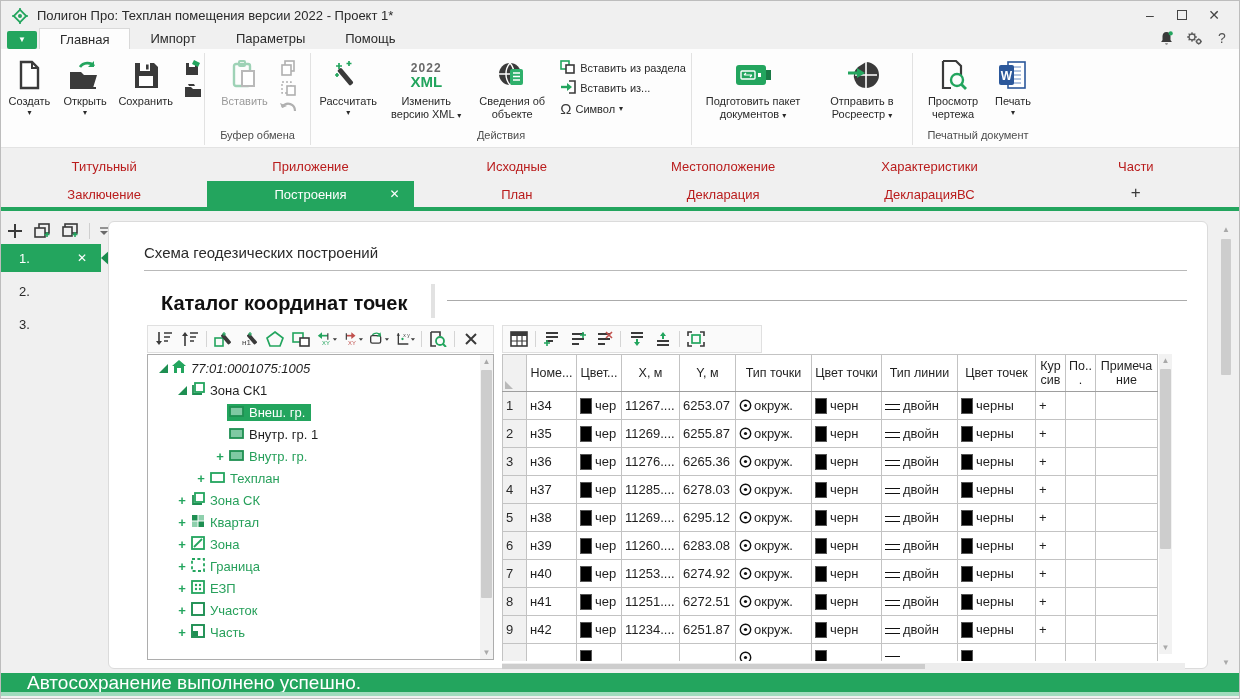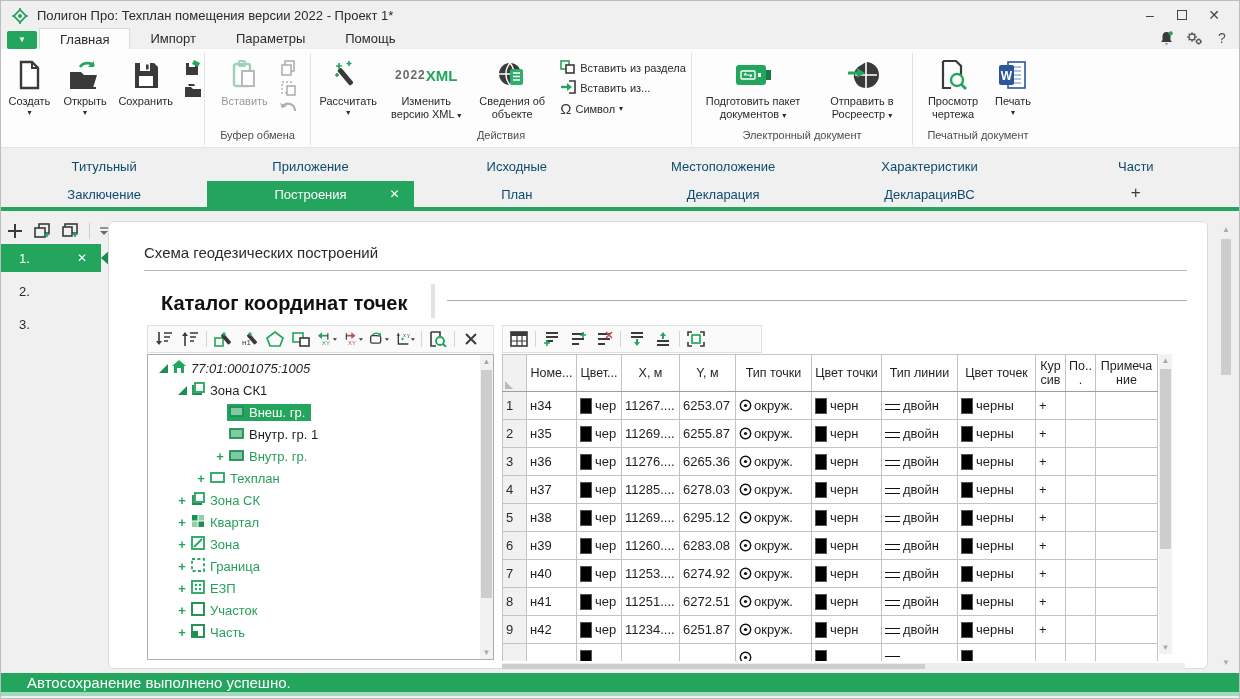--- a/index.html
+++ b/index.html
@@ -37,30 +37,30 @@
   .rsep { width:1px; background:#e2e2e2; margin:2px 1px; }
   .rbtn { display:flex; flex-direction:column; align-items:center; text-align:center; padding-top:2px; }
   .rbtn .ric { height:36px; display:flex; align-items:center; justify-content:center; }
   .rbtn .rlabel { font-size:11px; line-height:1.18; color:#2a2a2a; margin-top:2px; }
   .rbtn.disabled .rlabel { color:#9a9a9a; }
   .dd { font-size:8px; color:#2a2a2a; line-height:1; margin-top:1px; }
   .rcol-mini { display:flex; flex-direction:column; gap:5px; padding-top:4px; margin-left:4px; }
   .mini-btn { width:20px; height:18px; display:flex; align-items:center; justify-content:center; }
   .rcol-list { display:flex; flex-direction:column; gap:4px; padding-top:5px; margin-left:6px; }
   .rlist-item { display:flex; align-items:center; gap:4px; font-size:11px; color:#2a2a2a; white-space:nowrap; }
-  .xmlbadge { display:flex; flex-direction:row; align-items:center; line-height:1;justify-content:flex-end; }
+  .xmlbadge { display:flex; flex-direction:column; align-items:center; line-height:1;justify-content:flex-end; }
   .xmlbadge .yr { font-size:12px; font-weight:bold; color:#6a6a6a; letter-spacing:1px; }
   .xmlbadge .xm { font-size:15px; font-weight:bold; color:#23A55E; }
   .omega { font-size:15px; color:#3a3a3a; }
 
   
   .tabrow { position:absolute; left:0; width:100%; display:flex; }
   .tabrow1 { top:152px; height:28px; }
   .tabrow2 { top:180px; height:26px; }
-  .dtab { flex:1; text-align:center; font-size:13px; color:#0c4a6e; padding-top:6px; height:100%; }
+  .dtab { flex:1; text-align:center; font-size:13px; color:#b91c1c; padding-top:6px; height:100%; }
   .dtab.active { background:#23A55E; color:#fff; position:relative; }
   .dtab .closex { position:absolute; right:14px; top:6px; font-size:12px; color:#fff; }
   .dtab.addtab { font-size:17px; padding-top:2px; color:#3a3a3a; }
   .green-underline { position:absolute; left:0; top:206px; width:100%; height:4px; background:#23A55E; }
 
   
   .content { position:absolute; left:0; top:210px; width:100%; height:462px; background:#f0f0f0; }
 
   
   .pages-toolbar { position:absolute; left:4px; top:8px; display:flex; align-items:center; gap:8px; height:24px; }
@@ -125,21 +125,21 @@
   .table-vscroll { left:657px; top:0; height:300px; position:absolute; width:13px; background:#f2f2f2; }
   .hscroll { position:absolute; left:393px; right:22px; top:441px; height:7px; background:#ededed; }
   .hs-thumb { position:absolute; left:0; top:1px; width:62%; height:5px; background:#cdcdcd; }
 
   
   .main-vscroll { position:absolute; left:1218px; top:12px; width:14px; height:446px; background:#f0f0f0; }
   .main-vscroll .vs-thumb { left:2px; width:10px; }
 
   
   .statusbar { position:absolute; left:0; top:672px; width:100%; height:19px; background:#23A55E;
-    color:#fff; font-size:15px; line-height:19px; padding-left:26px; }
+    color:#fff; font-size:19px; line-height:19px; padding-left:26px; }
   .status-strip { position:absolute; left:0; top:691px; width:100%; height:4px; background:#9fdcbd; }
 </style>
 </head>
 <body>
 
 <div class="window">
 
   <div class="titlebar">
     <span class="logo">
       <svg width="18" height="18" viewBox="0 0 18 18">
@@ -362,21 +362,20 @@
             <svg width="36" height="30" viewBox="0 0 36 30">
                 <path d="M22 2a12 12 0 0 1 0 26 12 12 0 0 1-8-21" fill="#3a3a3a"></path>
                 <path d="M22 2v26M11 15h22" stroke="#fff" stroke-width="1.6"></path>
                 <path d="M4 13h12" stroke="#23A55E" stroke-width="3"></path>
                 <path d="M13 8l8 5-8 5z" fill="#23A55E"></path>
               </svg>
           </span>
           <span class="rlabel"><span>Отправить в Росреестр</span> <span class="dd" style="display:inline">▾</span></span>
         </div>
       </div>
-      <div class="rgroup-label">Электронный документ</div>
     </div>
 
     <div class="rsep"></div>
 
     <div class="rgroup" style="width:128px">
       <div class="rgroup-body">
         <div class="rbtn" style="width:68px">
           <span class="ric">
             <svg width="30" height="32" viewBox="0 0 30 32">
                 <path d="M5 2h13l5 5v9" fill="none" stroke="#3a3a3a" stroke-width="2.2"></path>

